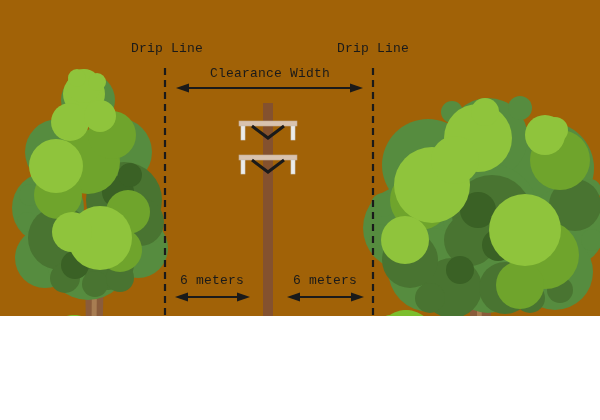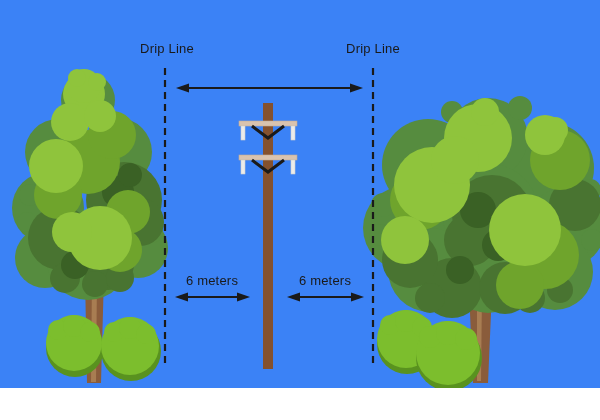--- a/index.html
+++ b/index.html
@@ -14,22 +14,22 @@
     --lime:#8FC43C;
     --olive:#6FA42C;
     --sage:#568C3F;
     --darkg:#497431;
     --deepg:#3A6125;
     --bush-light:#7CBE2D;
     --bush-dark:#59921F;
   }
   html,body{margin:0;padding:0;background:#fff;}
   .stage{
-    position:relative;width:600px;height:388px;background:#3b82f6;overflow:hidden;
-    font-family:Liberation Sans, sans-serif;color:var(--ink);
+    position:relative;width:600px;height:316px;background:#a16207;overflow:hidden;
+    font-family:Liberation Mono, monospace;color:var(--ink);
   }
   .stage svg{position:absolute;left:0;top:0;}
   .lbl{
     position:absolute;transform:translateX(-50%);white-space:nowrap;
     font-size:13px;line-height:14px;color:var(--ink);letter-spacing:0.2px;
   }
   .lime{fill:var(--lime)} .olive{fill:var(--olive)} .sage{fill:var(--sage)}
   .darkg{fill:var(--darkg)} .deepg{fill:var(--deepg)}
   .bushd{fill:var(--bush-dark)} .bushl{fill:var(--bush-light)}
   .ink-line{stroke:var(--ink);fill:none}
@@ -200,18 +200,19 @@
       <line x1="296" y1="297" x2="356" y2="297" class="ink-line" stroke-width="1.8"></line>
       <polygon class="ink-fill" points="287,297 300,292.5 300,301.5"></polygon>
       <polygon class="ink-fill" points="364,297 351,292.5 351,301.5"></polygon>
     </g>
   </svg>
 
   <div class="lbl" style="left:167px; top:42px;">Drip Line</div>
 
   <div class="lbl" style="left:373px; top:42px;">Drip Line</div>
 
+  <div class="lbl" style="left:270px; top:67px;">Clearance Width</div>
 
   <div class="lbl" style="left:212px; top:274px;">6 meters</div>
 
   <div class="lbl" style="left:325px; top:274px;">6 meters</div>
 
 </div>
 
 </body></html>

